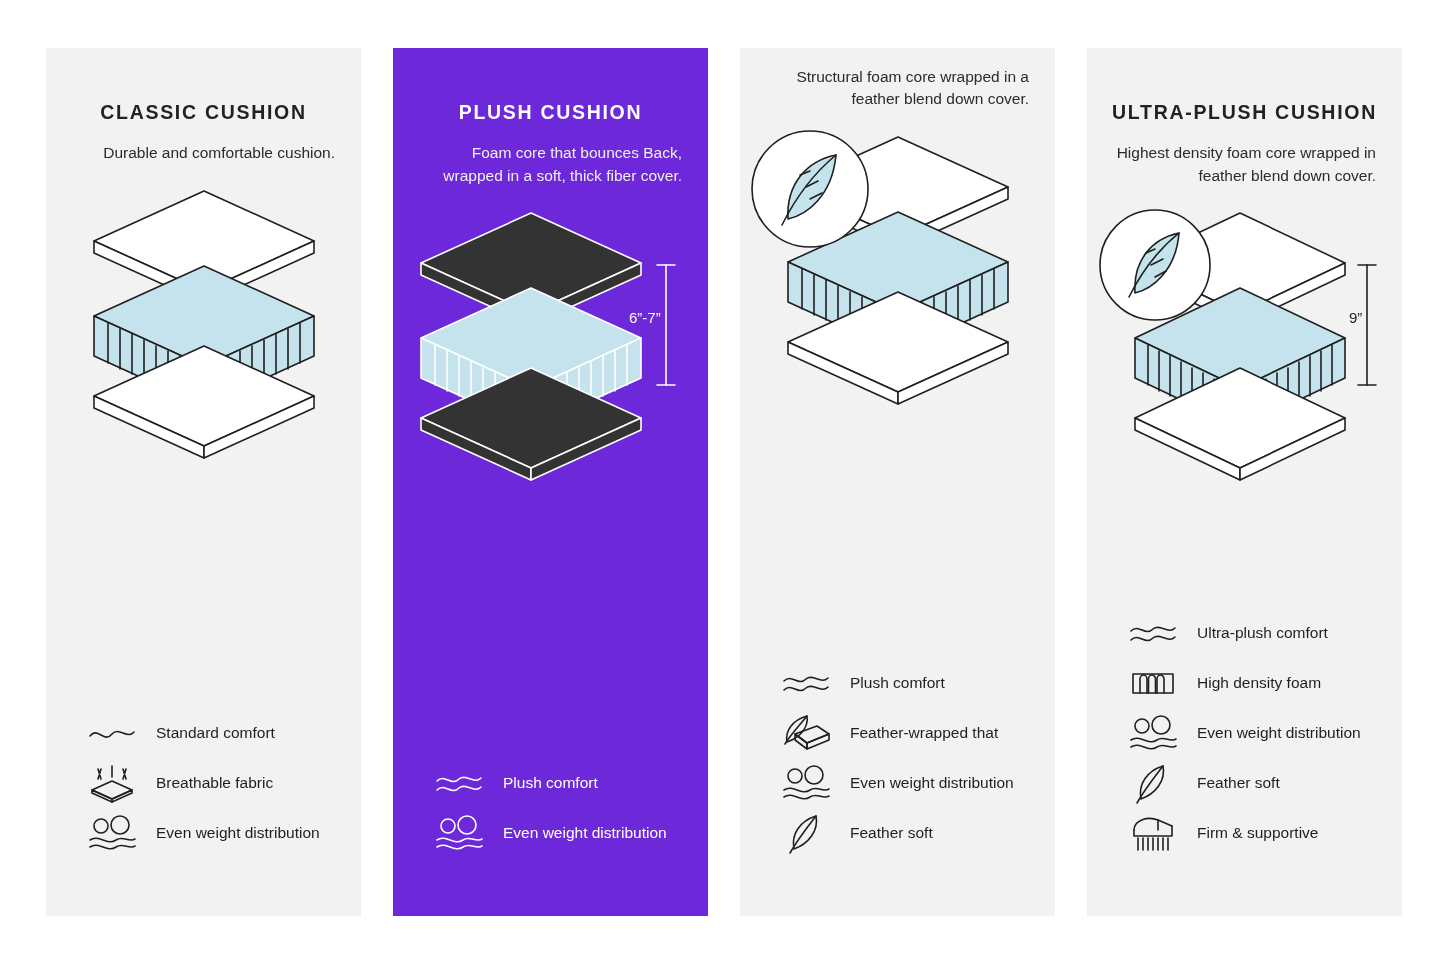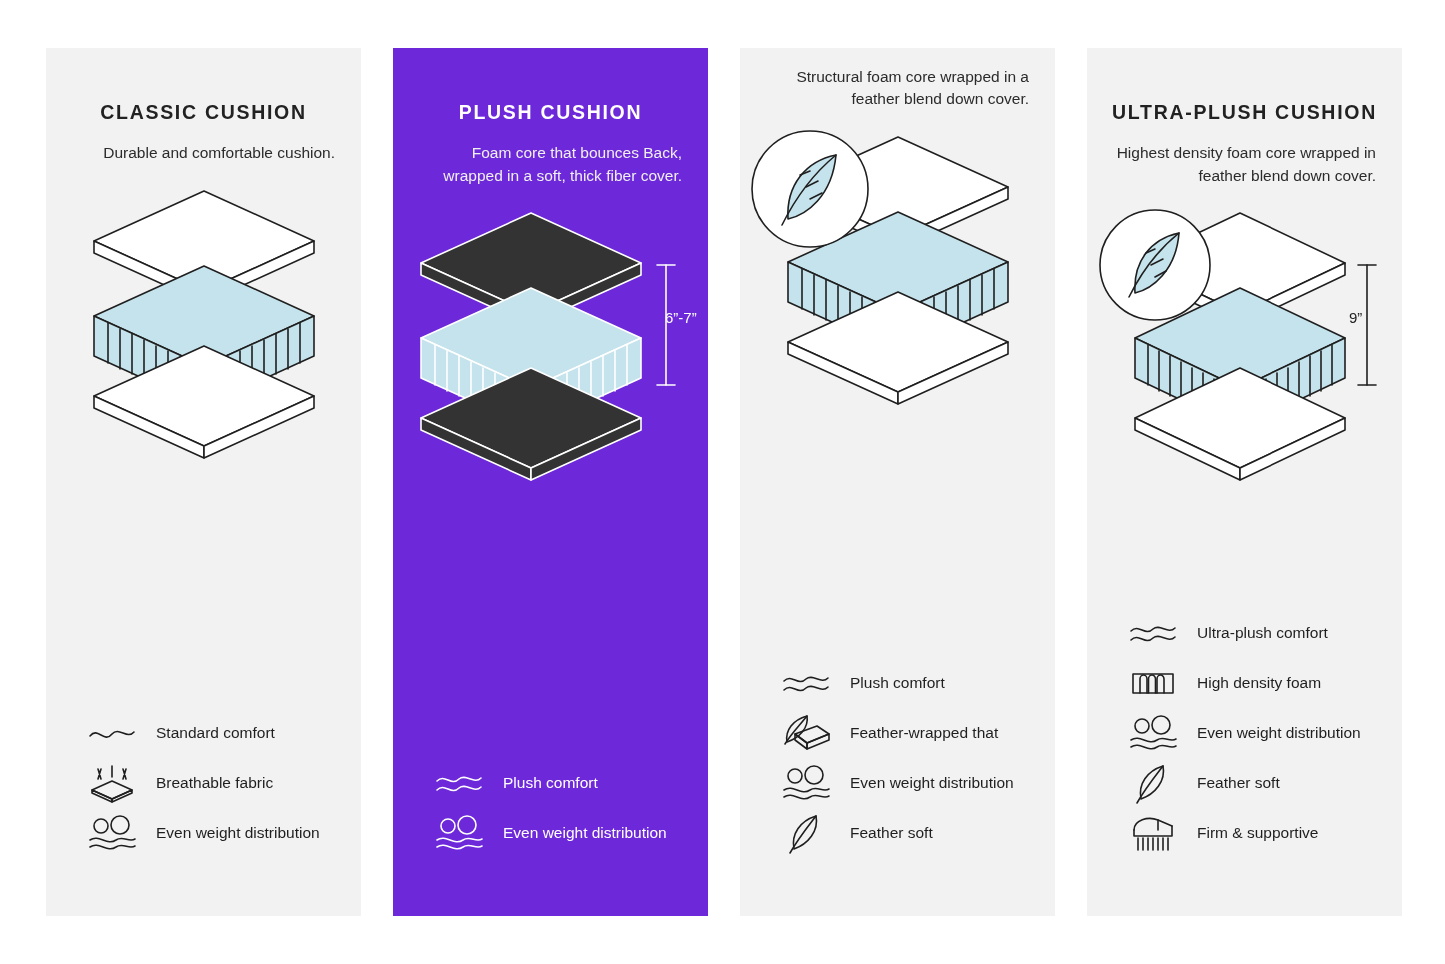--- a/index.html
+++ b/index.html
@@ -230,21 +230,21 @@
             <polygon class="stroke fillwhite" points="130,165 240,215 130,265 20,215"></polygon>
             <polygon class="stroke fillwhite" points="20,215 130,265 130,277 20,227"></polygon>
             <polygon class="stroke fillwhite" points="240,215 130,265 130,277 240,227"></polygon>
           </g>
           <g>
             <line class="stroke" x1="265" y1="62" x2="265" y2="182"></line>
             <line class="stroke" x1="256" y1="62" x2="274" y2="62"></line>
             <line class="stroke" x1="256" y1="182" x2="274" y2="182"></line>
           </g>
         </svg>
-        <div style="position:absolute; left:236px; top:106px; width:70px; text-align:left;margin-left:36px;">
+        <div style="position:absolute; left:236px; top:106px; width:70px; text-align:left;">
           <span style="font-size:15px; color:#ffffff; font-family:'Liberation Sans',sans-serif;">6”-7”</span>
         </div>
       </div>
 
       <div class="features">
         <div class="feature">
           <span class="ficon">
             <svg width="50" height="26" viewBox="0 0 50 26">
               <path class="stroke" d="M3 11 C11 3, 17 17, 25 9 C32 3, 40 15, 47 8"></path>
               <path class="stroke" d="M3 20 C11 12, 17 26, 25 18 C32 12, 40 24, 47 17"></path>

